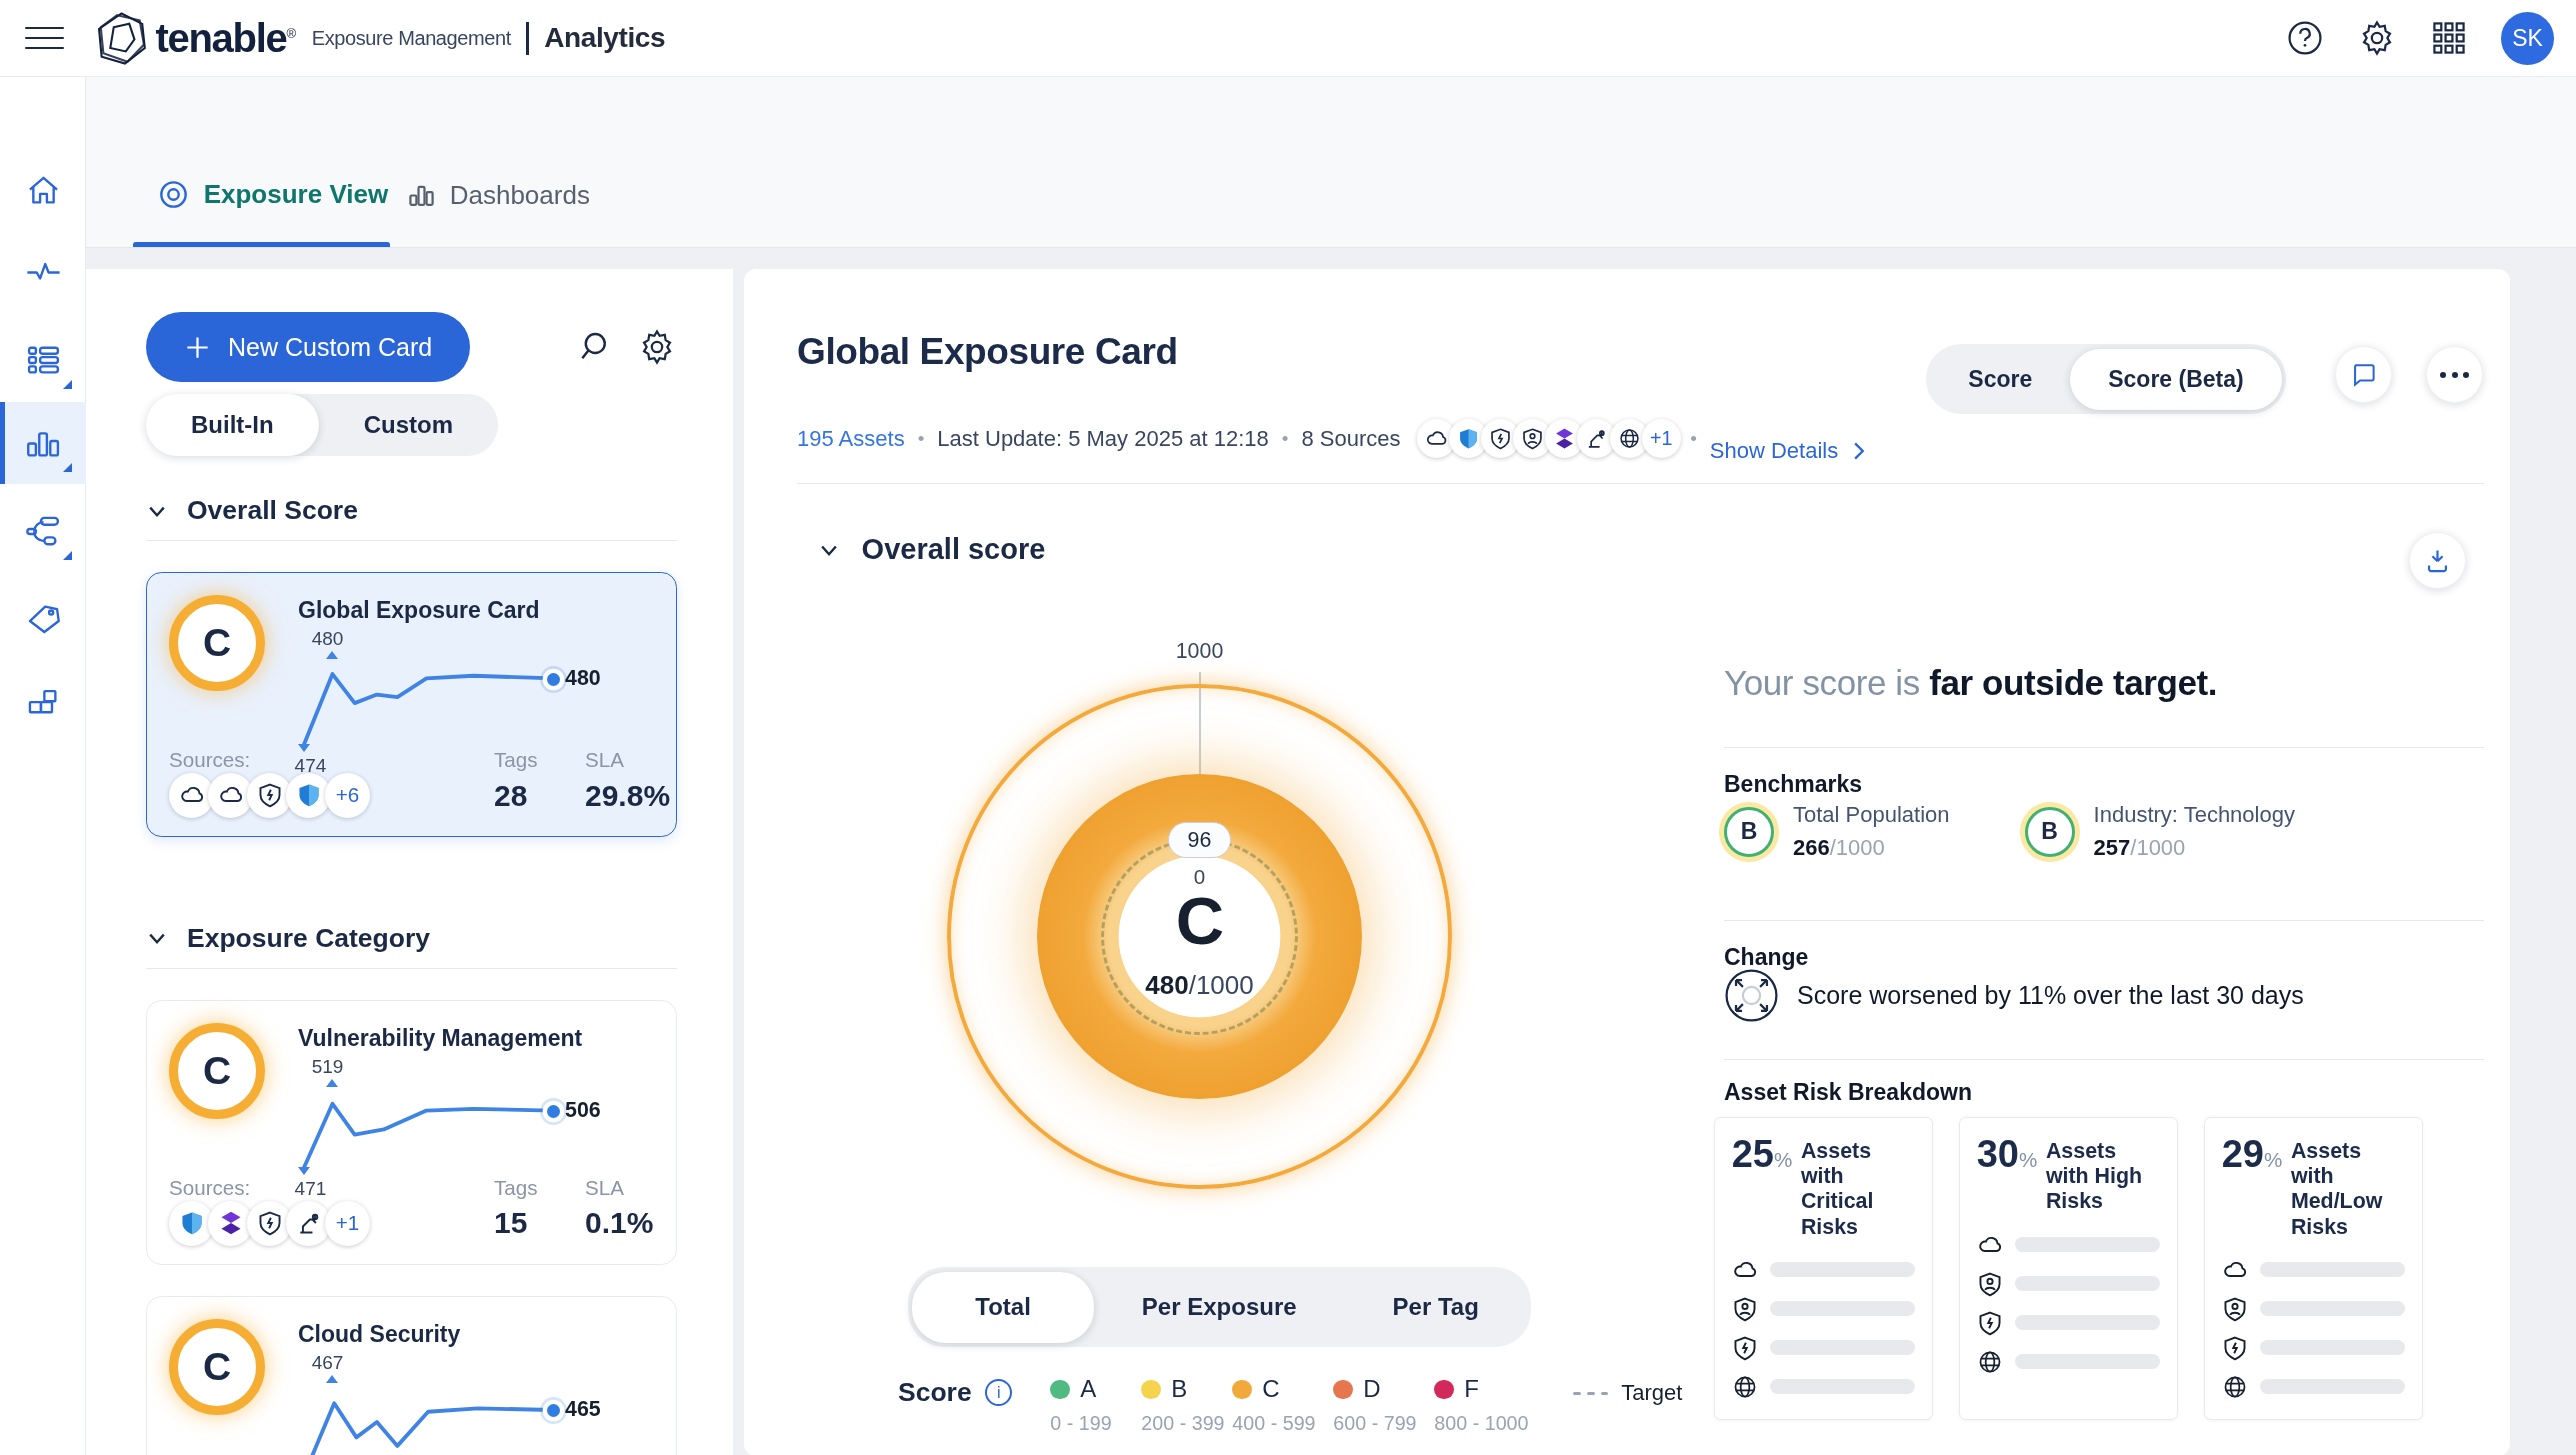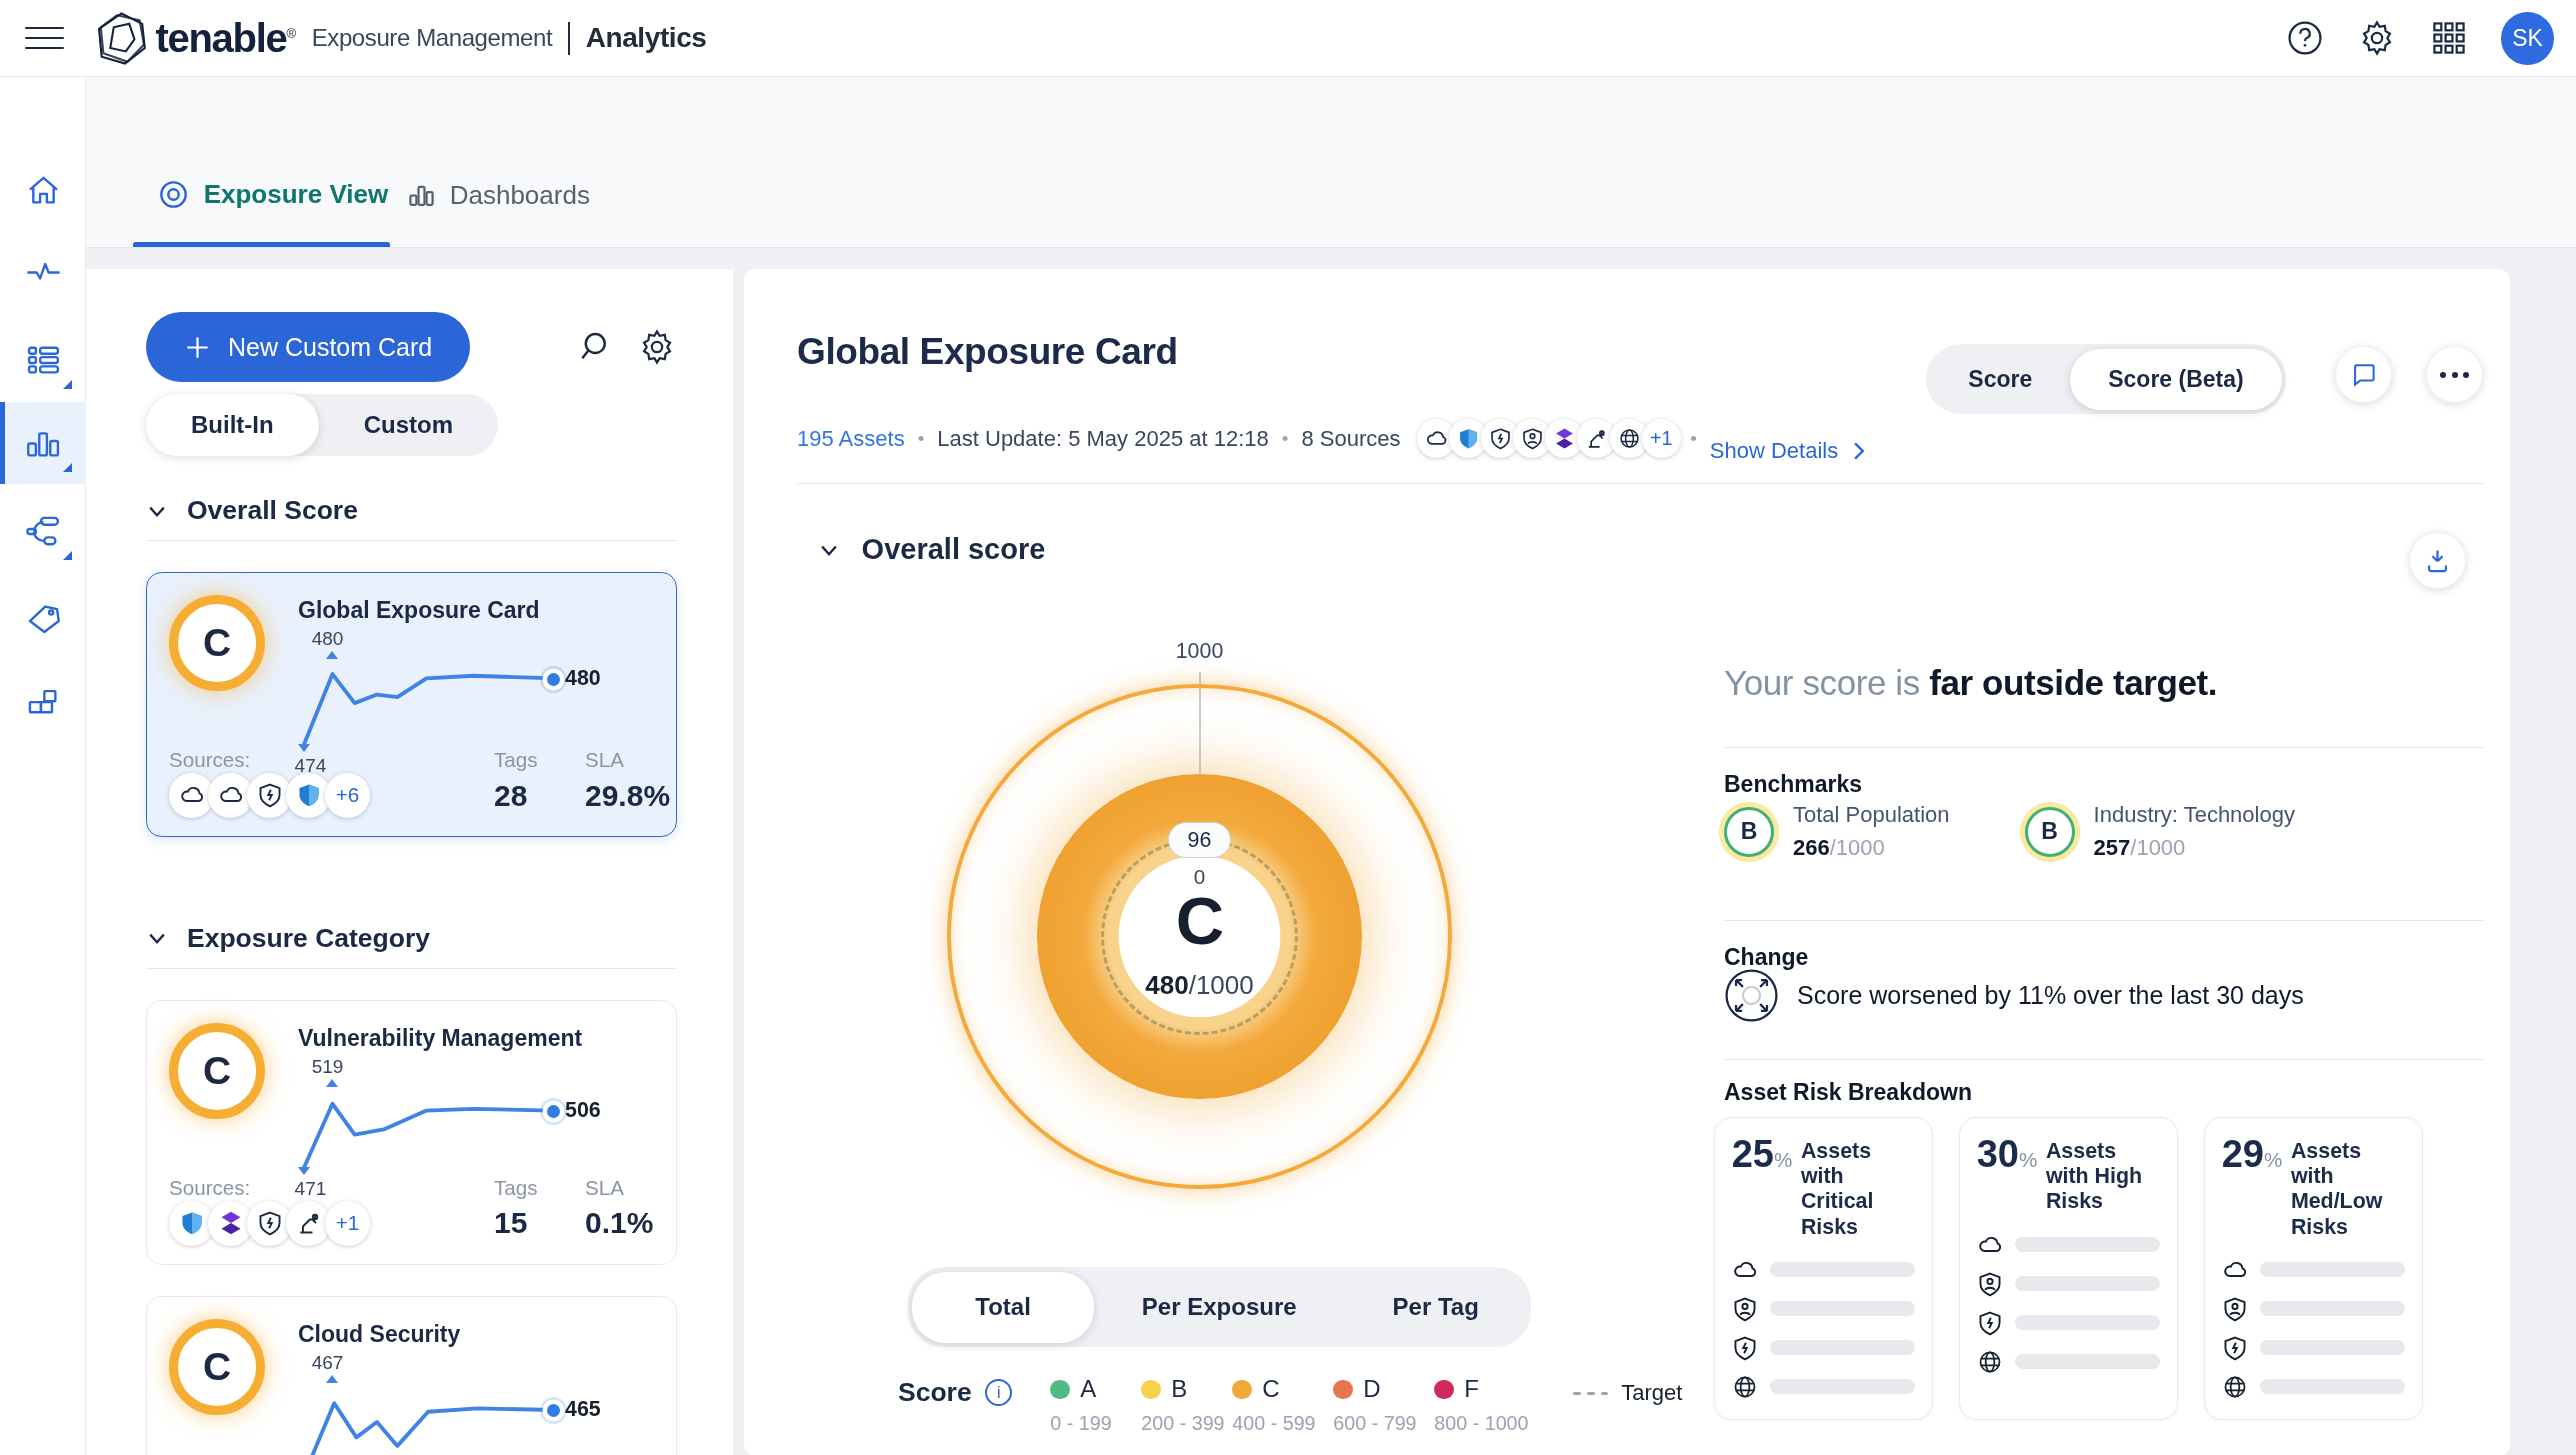--- a/index.html
+++ b/index.html
@@ -7,21 +7,21 @@
   body { font-family:"Liberation Sans", sans-serif; background:#eef0f3; color:#1b2945; position:relative; }
   svg { display:block; }
 
   
   .app-header { position:absolute; left:0; top:0; width:2576px; height:77px; background:#fff; border-bottom:0.9px solid #e7e9ec; display:flex; align-items:center; padding:0 22px; z-index:20; }
   .hamburger { width:39px; height:29px; display:flex; flex-direction:column; justify-content:space-between; padding:3.4px 0; cursor:pointer; margin-left:3.4px; }
   .hamburger span { display:block; height:2.6px; background:#1b2945; border-radius:1.7px; }
   .logo-hex { margin-left:29px; }
   .brand-name { font-size:40px; font-weight:800; letter-spacing:-1.3px; color:#14213d; margin-left:5.1px; }
   .brand-reg { font-size:13px; vertical-align:super; font-weight:400; color:#14213d; }
-  .brand-product { font-size:24px; font-weight:400; color:#39465f; margin-left:17px; letter-spacing:-0.4px; }
+  .brand-product { font-size:20px; font-weight:400; color:#39465f; margin-left:17px; letter-spacing:-0.4px; }
   .brand-divider { width:2.6px; height:33px; background:#1b2945; margin:0 15.4px; }
   .brand-section { font-size:28px; font-weight:700; color:#242c3c; letter-spacing:-0.4px; }
   .header-right { margin-left:auto; display:flex; align-items:center; gap:33px; }
   .hicon-btn { width:39px; height:39px; display:flex; align-items:center; justify-content:center; cursor:pointer; color:#1b2945; }
   .avatar { width:53px; height:53px; border-radius:50%; background:#2f6be0; color:#fff; font-size:23px; font-weight:500; display:flex; align-items:center; justify-content:center; cursor:pointer; }
 
   
   .rail { position:absolute; left:0; top:77px; bottom:0; width:86px; background:#fff; border-right:0.9px solid #e7e9ec; z-index:10; }
   .rail-item { position:absolute; left:0; width:86px; height:82px; display:flex; align-items:center; justify-content:center; color:#2b66d9; cursor:pointer; }
   .rail-item.active { background:#e9f1fd; }
@@ -116,21 +116,21 @@
   .bench-row { position:absolute; left:0; top:533px; display:flex; gap:75px; }
   .bench-item { display:flex; align-items:center; gap:19px; }
   .bbadge { width:50px; height:50px; border-radius:50%; background:#fff; border:3.4px solid #41b173; box-shadow:0 0 0 5.1px rgba(246,214,88,.55); display:flex; align-items:center; justify-content:center; font-size:23px; font-weight:700; color:#1b2945; }
   .bench-label { font-size:22px; color:#44546e; }
   .bench-val { font-size:22px; margin-top:6.9px; }
   .bench-val b { color:#10192a; font-weight:800; }
   .bench-val span { color:#9aa3b2; }
   .change-row { position:absolute; left:0; top:699px; display:flex; align-items:center; gap:18px; }
   .change-text { font-size:25px; color:#10192a; }
   .risk-cards { position:absolute; left:-10.3px; top:848px; display:flex; gap:26px; }
-  .risk-card { width:219px; min-height:250px; background:#fff; border:1.3px solid #e9eaee; border-radius:18px; padding:17px 17px 19px 17px; box-shadow:0 0.9px 3.4px rgba(16,24,40,.05); }
+  .risk-card { width:219px; min-height:250px; background:#fff; border:1.3px solid #e9eaee; border-radius:7px; padding:17px 17px 19px 17px; box-shadow:0 0.9px 3.4px rgba(16,24,40,.05); }
   .risk-head { display:flex; gap:8.6px; }
   .risk-pct { font-size:38px; font-weight:800; color:#1c2b4a; line-height:1; }
   .risk-pct small { font-size:20.6px; font-weight:400; color:#8492a6; }
   .risk-label { font-size:21.4px; font-weight:700; color:#1c2b4a; line-height:1.18; padding-top:3.4px; }
   .risk-bars { margin-top:17px; display:flex; flex-direction:column; gap:13px; }
   .rbar { display:flex; align-items:center; gap:12px; color:#16202e; }
   .rtrack { flex:1; height:14.6px; border-radius:7.7px; background:#e8e9ec; overflow:hidden; }
   .rfill { height:100%; border-radius:7.7px; }
 
   

